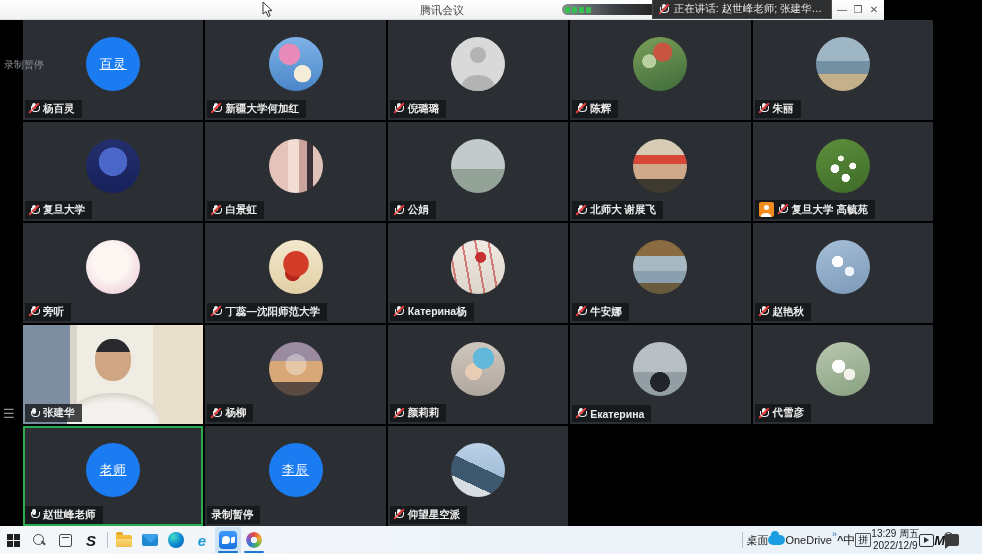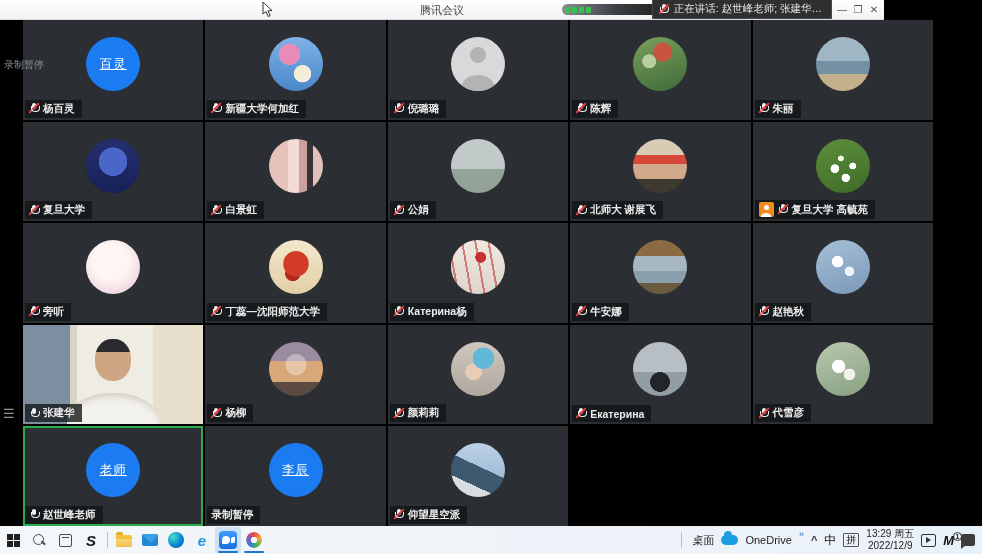--- a/index.html
+++ b/index.html
@@ -99,21 +99,21 @@
   .folder::after { content:""; position:absolute; left:0; bottom:0; width:16px; height:8px; background:linear-gradient(#fcd978,#f0bc4a); border-radius:0 0 2px 2px; }
   .mailic { position:relative; width:16px; height:12px; background:#1e88d2; border-radius:2px; overflow:hidden; }
   .mailic::before { content:""; position:absolute; left:1px; top:-6px; width:14px; height:12px; background:#3aa0e8; transform:rotate(45deg); border-radius:2px; }
   .edgeic { width:16px; height:16px; border-radius:50%; background:radial-gradient(circle at 32% 30%,#45e0c8,#0a84d0 55%,#0b57a8); }
   .ieic { font-size:15px; font-style:italic; font-weight:700; color:#1c9ad6; line-height:1; }
   .meetingic { width:18px; height:18px; border-radius:4px; background:linear-gradient(#3d9bff,#1a6fe0); position:relative; }
   .meetingic::before { content:""; position:absolute; left:3px; top:5px; width:8px; height:8px; border-radius:50% 50% 50% 0; background:#fff; }
   .meetingic::after { content:""; position:absolute; right:2.5px; top:6px; width:4px; height:6px; border-radius:1px; background:#fff; transform:skewY(-12deg); }
   .pinwheel { width:16px; height:16px; border-radius:50%; background:conic-gradient(#e84a3c,#f2a93b,#58b647,#2f7fd4,#8a5ac2,#e84a3c); -webkit-mask:radial-gradient(circle,transparent 0 3px,#000 3.5px); mask:radial-gradient(circle,transparent 0 3px,#000 3.5px); }
 
-  .tb-right { margin-left:auto; display:flex; align-items:center; height:100%; gap:7px; padding-right:7px; color:#222; }
+  .tb-right { margin-left:auto; display:flex; align-items:center; height:100%; padding-right:23px; color:#222; }
   .tb-text { font-size:11px; }
   .cloud { position:relative; width:17px; height:10px; background:#1b9de2; border-radius:6px; }
   .cloud::before { content:""; position:absolute; left:3px; top:-4px; width:8px; height:8px; border-radius:50%; background:#1b9de2; }
   .chev { font-size:9px; color:#2f6fb2; align-self:flex-start; margin-top:3px; }
   .hidden-ic { font-size:11px; color:#333; font-weight:700; }
   .ime-lang { font-size:12px; color:#111; }
   .ime-mode { font-size:10px; color:#111; border:1px solid #555; padding:0 2px; line-height:12px; border-radius:1px; }
   .clock { text-align:center; font-size:10px; line-height:1.25; color:#222; }
   .trayvid { width:15px; height:13px; border:1.5px solid #333; border-radius:2px; position:relative; }
   .trayvid::before { content:""; position:absolute; left:4px; top:2.5px; border-left:5px solid #333; border-top:3px solid transparent; border-bottom:3px solid transparent; }

